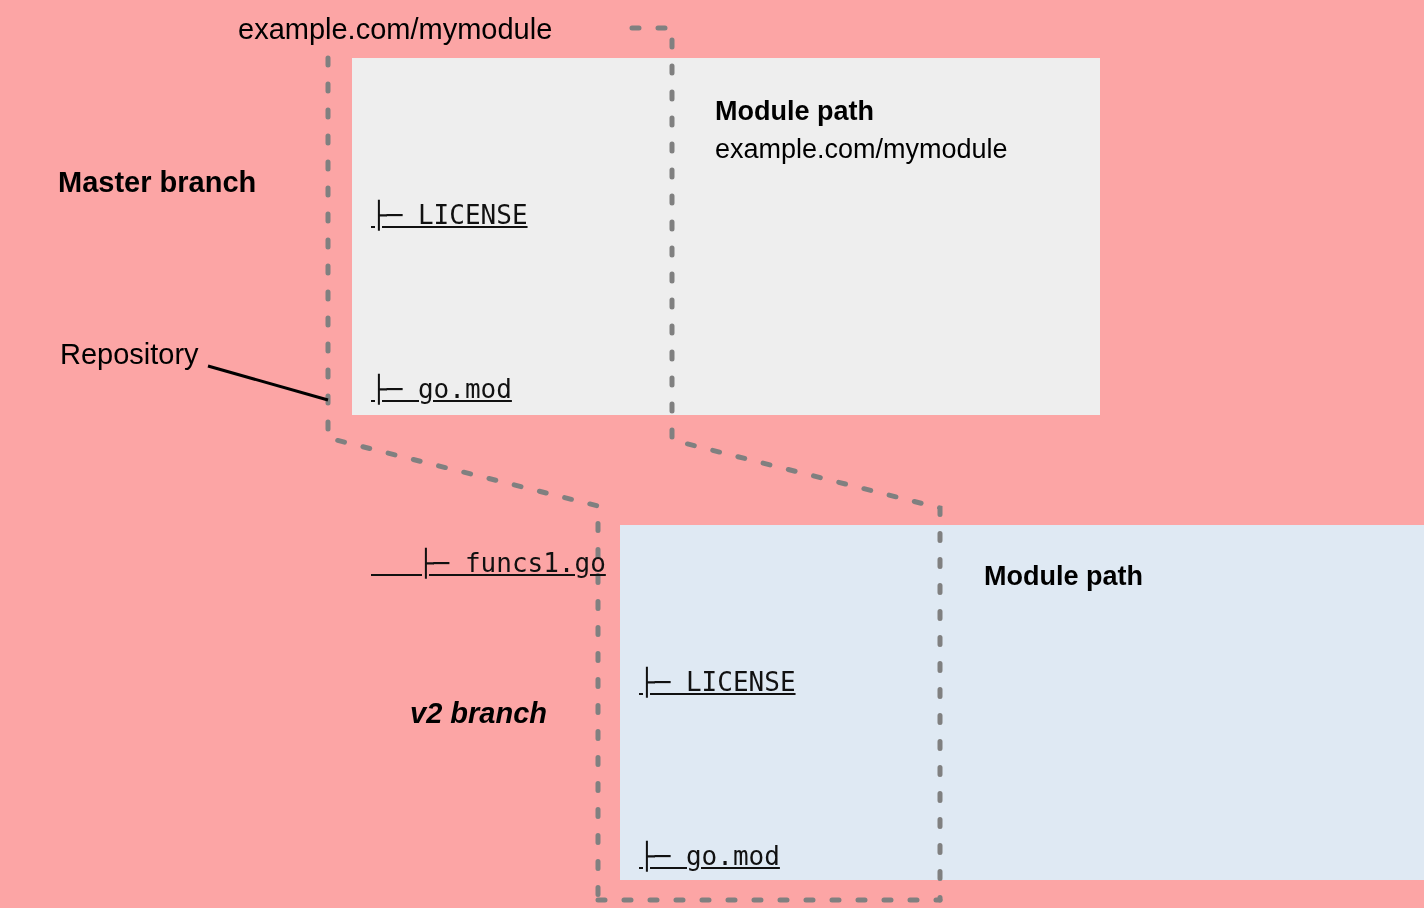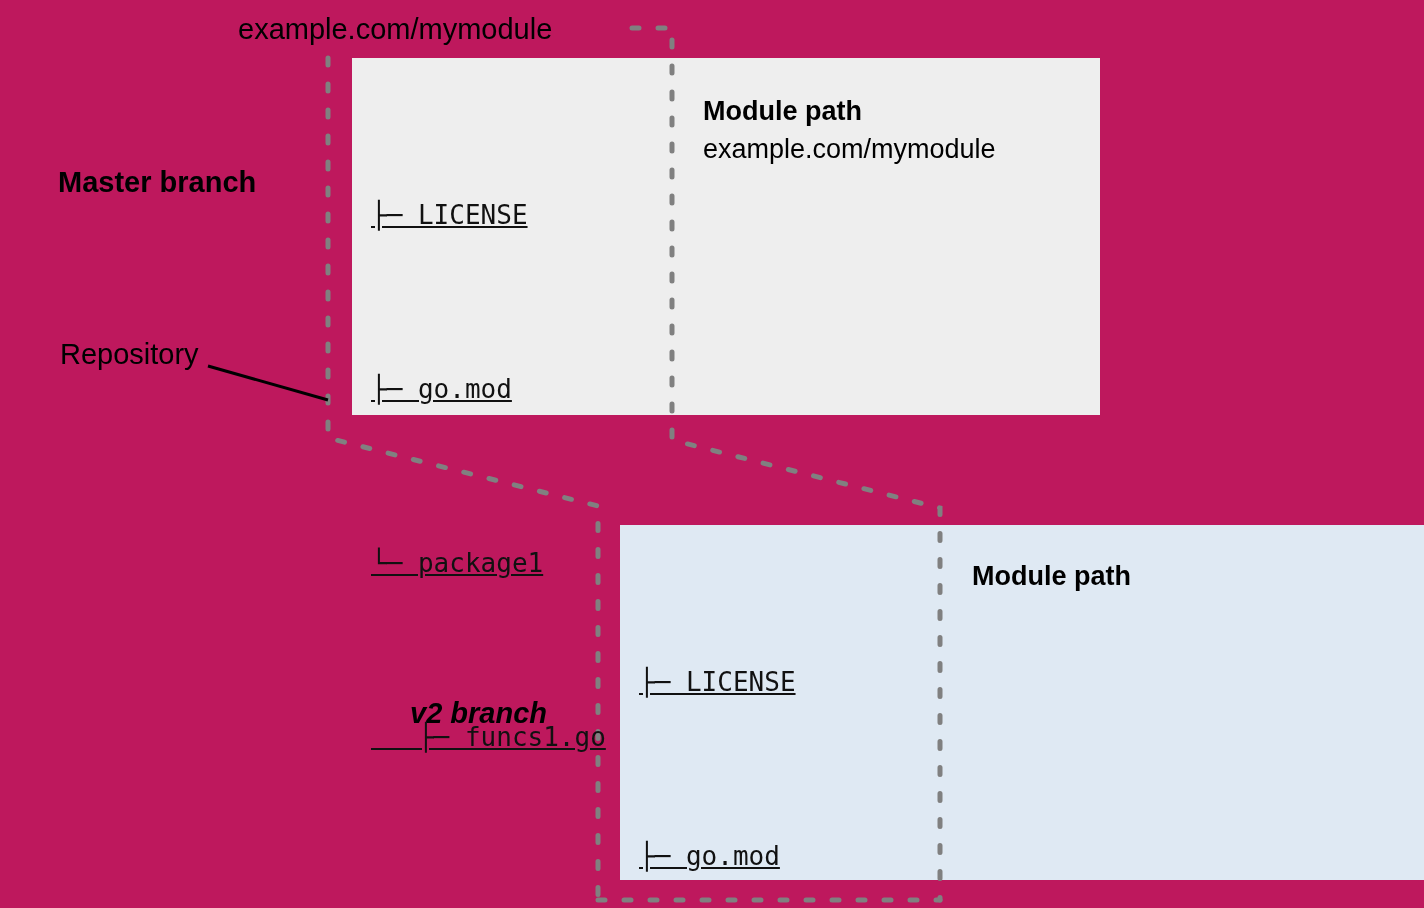--- a/index.html
+++ b/index.html
@@ -9,21 +9,21 @@
   }
   body {
     font-family: "Liberation Sans", sans-serif;
     color: #000000;
   }
   #diagram {
     position: relative;
     width: 1424px;
     height: 908px;
     overflow: hidden;
-    background: #be185d;
+    background: #fca5a5;
   }
   
   .panel {
     position: absolute;
   }
   #master-panel {
     left: 352px;
     top: 58px;
     width: 748px;
     height: 357px;
@@ -75,20 +75,21 @@
   }
   #v2-branch-label {
     left: 410px;
     top: 697px;
     font-style: italic;
   }
   
   .callout {
     position: absolute;
     white-space: nowrap;
+    margin-left: 12px;
   }
   .callout .callout-title {
     display: block;
     font-size: 27px;
     font-weight: bold;
     line-height: 1.42;
   }
   .callout .callout-value {
     display: block;
     font-size: 27px;
@@ -150,21 +151,20 @@
 
   <div class="bold-label" id="master-branch-label">Master branch</div>
 
   <div class="plain-label" id="repository-label">Repository</div>
 
   <div class="bold-label" id="v2-branch-label">v2 branch</div>
 
   <div class="tree" id="master-tree">
     <span class="tree-row">├─ LICENSE</span>
     <span class="tree-row">├─ go.mod</span>
-    <span class="tree-row">└─ package1</span>
     <span class="tree-row">   ├─ funcs1.go</span>
     
   </div>
 
   <div class="callout" id="master-callout">
     <span class="callout-title">Module path</span>
     <span class="callout-value">example.com/mymodule</span>
   </div>
 
   <div class="tree" id="v2-tree">

